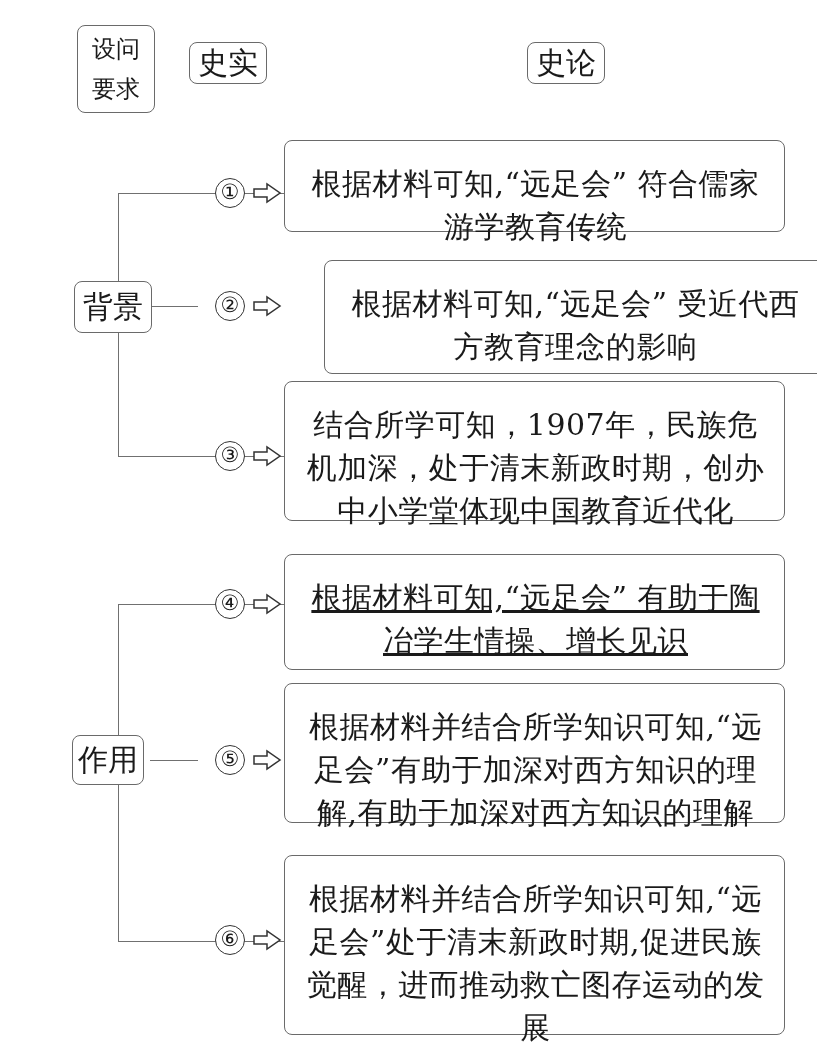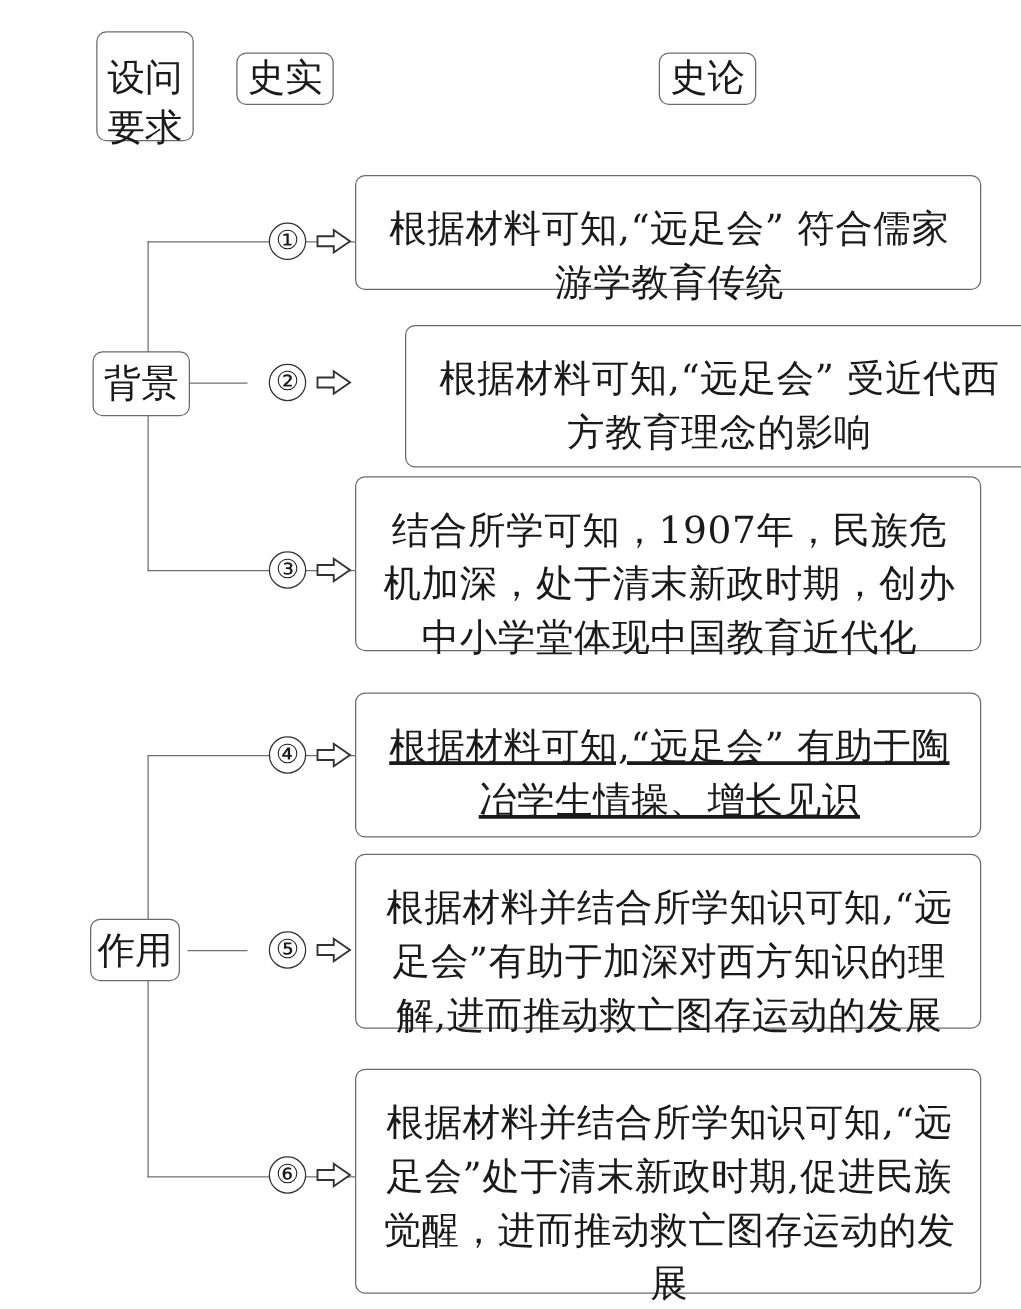--- a/index.html
+++ b/index.html
@@ -2,21 +2,21 @@
 <html><head>
 <meta charset="utf-8">
 <style>
   html, body { margin: 0; padding: 0; background: #ffffff; }
   body { width: 817px; height: 1047px; position: relative; overflow: hidden;
          font-family: "DejaVu Serif", "Liberation Serif", serif; color: #1a1a1a; }
   .box { position: absolute; border: 1.5px solid #6a6a6a; border-radius: 8px;
          box-sizing: border-box; background: #fff; text-align: center; }
   .hdr { font-size: 30px; line-height: 44px; display: flex; align-items: center; justify-content: center; }
   .q { position: absolute; left: 77px; top: 25px; width: 78px; height: 88px;
-       font-size: 30px; line-height: 40px; text-align: center; padding-top: 17px; }
+       font-size: 24px; line-height: 40px; text-align: center; padding-top: 3px; }
   .cat { font-size: 30px; display: flex; align-items: center; justify-content: center; }
   .line { position: absolute; border-color: #707070; border-style: solid; border-width: 0; }
   .num { position: absolute; width: 30px; height: 30px; border: 1.5px solid #333; border-radius: 50%;
          box-sizing: border-box; font-size: 21px; line-height: 27px; text-align: center; background:#fff; }
   .arrow { position: absolute; width: 30px; height: 22px; }
   .content { font-size: 30px; line-height: 43px; padding: 21px 18px 0 20px; letter-spacing: 0.5px; }
 </style>
 </head>
 <body>
 
@@ -53,19 +53,19 @@
     <div class="box content" style="left: 284px; top: 381px; width: 501px; height: 140px;">结合所学可知，1907年，民族危机加深，处于清末新政时期，创办中小学堂体现中国教育近代化</div>
     <div class="num" style="left: 215px; top: 589px;">④</div>
     <div class="arrow" style="left: 252px; top: 593px;"><svg viewBox="0 0 30 22" width="30" height="22">
         <path d="M2 7 H15 V2 L28 11 L15 20 V15 H2 Z" fill="#fff" stroke="#333" stroke-width="1.5"></path>
       </svg></div>
     <div class="box content" style="left: 284px; top: 554px; width: 501px; height: 116px; text-decoration: underline;">根据材料可知,“远足会” 有助于陶冶学生情操、增长见识</div>
     <div class="num" style="left: 215px; top: 745px;">⑤</div>
     <div class="arrow" style="left: 252px; top: 749px;"><svg viewBox="0 0 30 22" width="30" height="22">
         <path d="M2 7 H15 V2 L28 11 L15 20 V15 H2 Z" fill="#fff" stroke="#333" stroke-width="1.5"></path>
       </svg></div>
-    <div class="box content" style="left: 284px; top: 683px; width: 501px; height: 140px;">根据材料并结合所学知识可知,“远足会”有助于加深对西方知识的理解,进而推动救亡图存运动的发展</div>
+    <div class="box content" style="left: 284px; top: 683px; width: 501px; height: 140px;">根据材料并结合所学知识可知,“远足会”有助于加深对西方知识的理解,有助于加深对西方知识的理解</div>
     <div class="num" style="left: 215px; top: 925px;">⑥</div>
     <div class="arrow" style="left: 252px; top: 929px;"><svg viewBox="0 0 30 22" width="30" height="22">
         <path d="M2 7 H15 V2 L28 11 L15 20 V15 H2 Z" fill="#fff" stroke="#333" stroke-width="1.5"></path>
       </svg></div>
     <div class="box content" style="left: 284px; top: 855px; width: 501px; height: 180px;">根据材料并结合所学知识可知,“远足会”处于清末新政时期,促进民族觉醒，进而推动救亡图存运动的发展</div>
   </div>
 
 </body></html>

